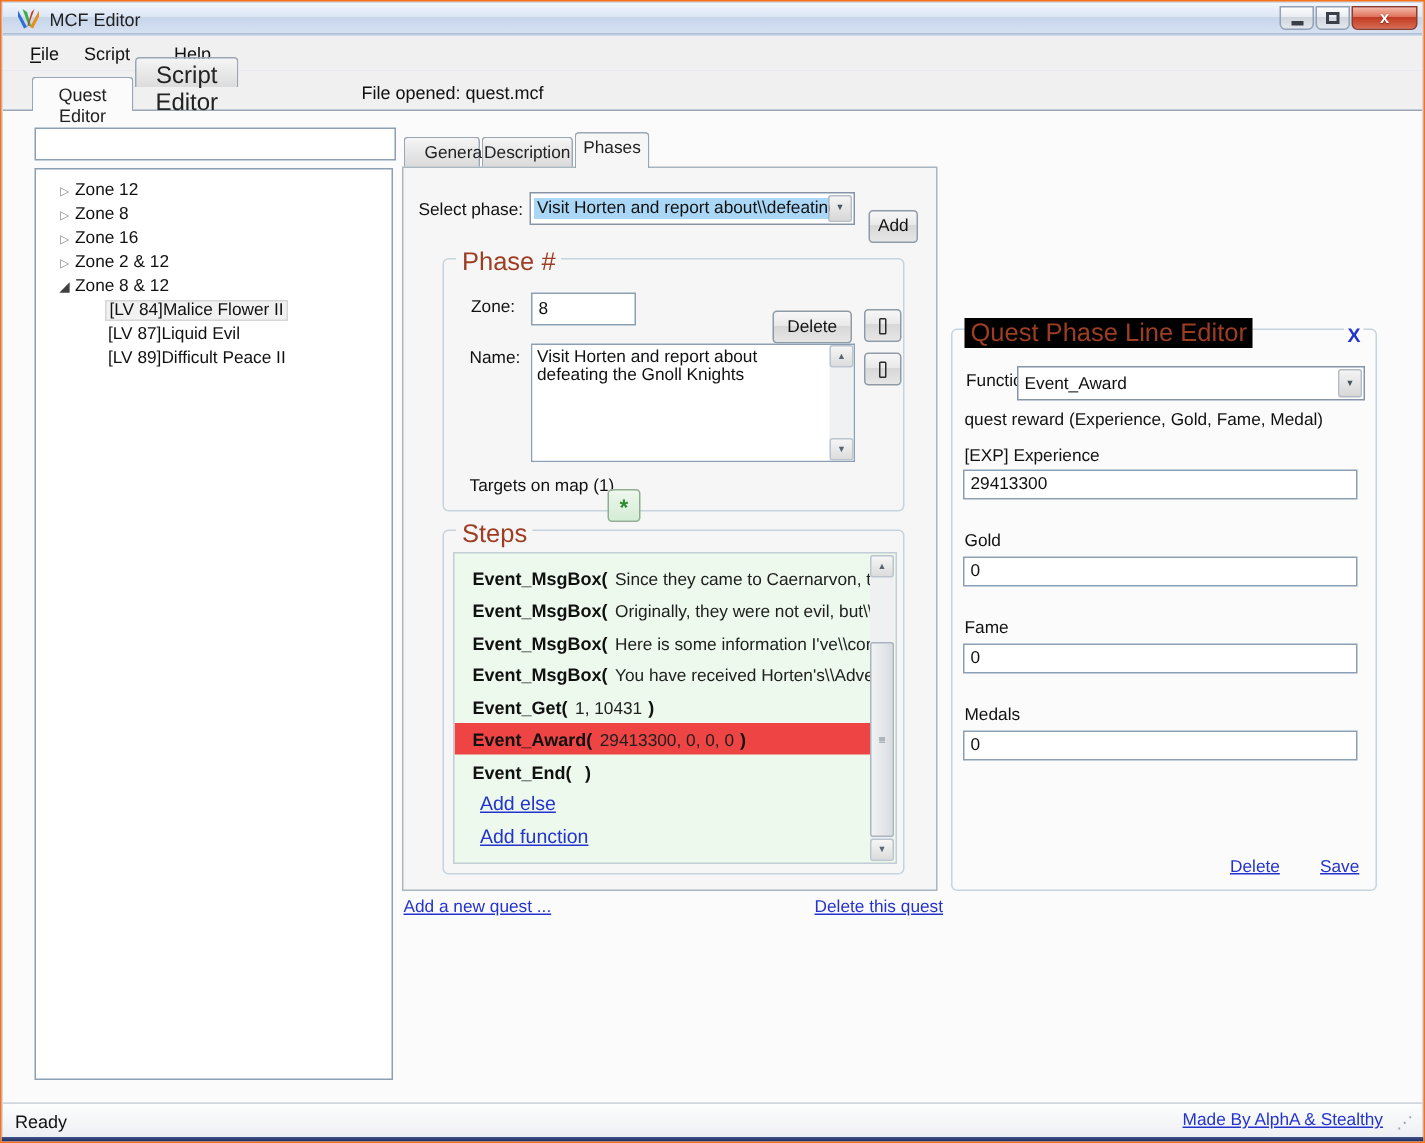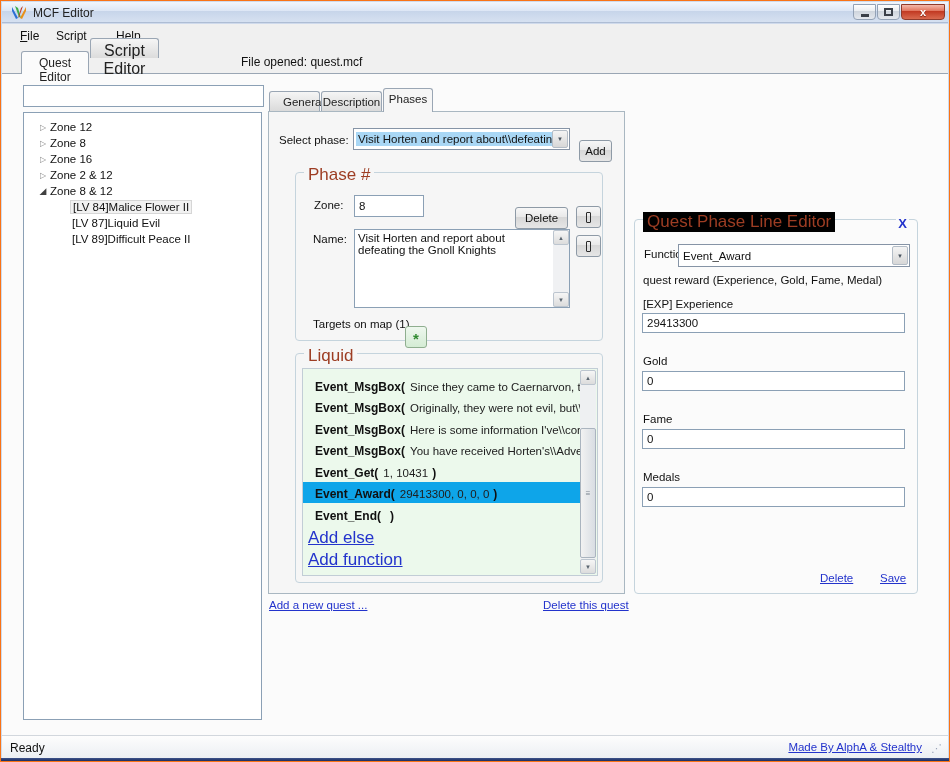--- a/index.html
+++ b/index.html
@@ -146,22 +146,22 @@
     position:absolute; left:6px; top:14px; width:296px; height:208px;
     background:#ecf9ec; border:1px solid #c2cdd6; overflow:hidden;
   }
   .step-row {
     position:relative; height:21px; line-height:21px; padding-left:12px;
     white-space:nowrap; overflow:hidden; width:279px; cursor:pointer; margin-top:0.5px;
   }
   .step-row .fn { font-weight:bold; font-size:12px; color:#101010; }
   .step-row .args { font-size:11.5px; color:#202020; margin-left:5px; }
   .step-row .close { font-weight:bold; font-size:12px; color:#101010; margin-left:4px; }
-  .step-row.hl { background:#0ea5e9; }
-  .steps-link { position:absolute; left:5px; font-size:17px; }
+  .step-row.hl { background:#ef4444; }
+  .steps-link { position:absolute; left:17px; font-size:13px; }
   .link { color:#2333cc; text-decoration:underline; cursor:pointer; }
   .steps-scroll { position:absolute; right:1px; top:1px; bottom:1px; width:16px; background:#eef0f2; }
   .below-links { position:absolute; top:598px; font-size:11.5px; }
   .add-quest-link { left:268px; }
   .delete-quest-link { left:542px; }
   
   .qple { position:absolute; left:633px; top:218px; width:284px; height:375px; background:#fbfbfb; }
   .qple.groupbox > .legend { background:#000000; }
   .qple-close { position:absolute; right:8px; top:-4px; color:#2333cc; font-weight:bold; font-size:13px; cursor:pointer; background:#fbfbfb; padding:0 2px; }
   .func-lbl { left:9px; top:28px; }
@@ -282,21 +282,21 @@
           <div class="scroll-arrow sa-down">▼</div>
         </div>
       </div>
       <span class="lbl targets-lbl">Targets on map (1)</span>
       <div class="btn targets-btn">
           <span class="targets-glyph">*</span>
         </div>
     </div>
 
     <div class="groupbox steps-group" style="background:#f6f6f6;">
-      <span class="legend">Liquid</span>
+      <span class="legend">Steps</span>
       <div class="steps-list">
         <div style="height:5px;"></div>
         <div class="step-row"><span class="fn">Event_MsgBox(</span><span class="args">Since they came to Caernarvon, the</span><span class="close"></span></div>
         <div class="step-row"><span class="fn">Event_MsgBox(</span><span class="args">Originally, they were not evil, but\\si</span><span class="close"></span></div>
         <div class="step-row"><span class="fn">Event_MsgBox(</span><span class="args">Here is some information I've\\comp</span><span class="close"></span></div>
         <div class="step-row"><span class="fn">Event_MsgBox(</span><span class="args">You have received Horten's\\Adver</span><span class="close"></span></div>
         <div class="step-row"><span class="fn">Event_Get(</span><span class="args">1,  10431</span><span class="close">)</span></div>
         <div class="step-row hl"><span class="fn">Event_Award(</span><span class="args">29413300,  0,  0,  0</span><span class="close">)</span></div>
         <div class="step-row"><span class="fn">Event_End(</span><span class="args"></span><span class="close">)</span></div>
         <span class="steps-link link" style="top:159px;">Add else</span>

